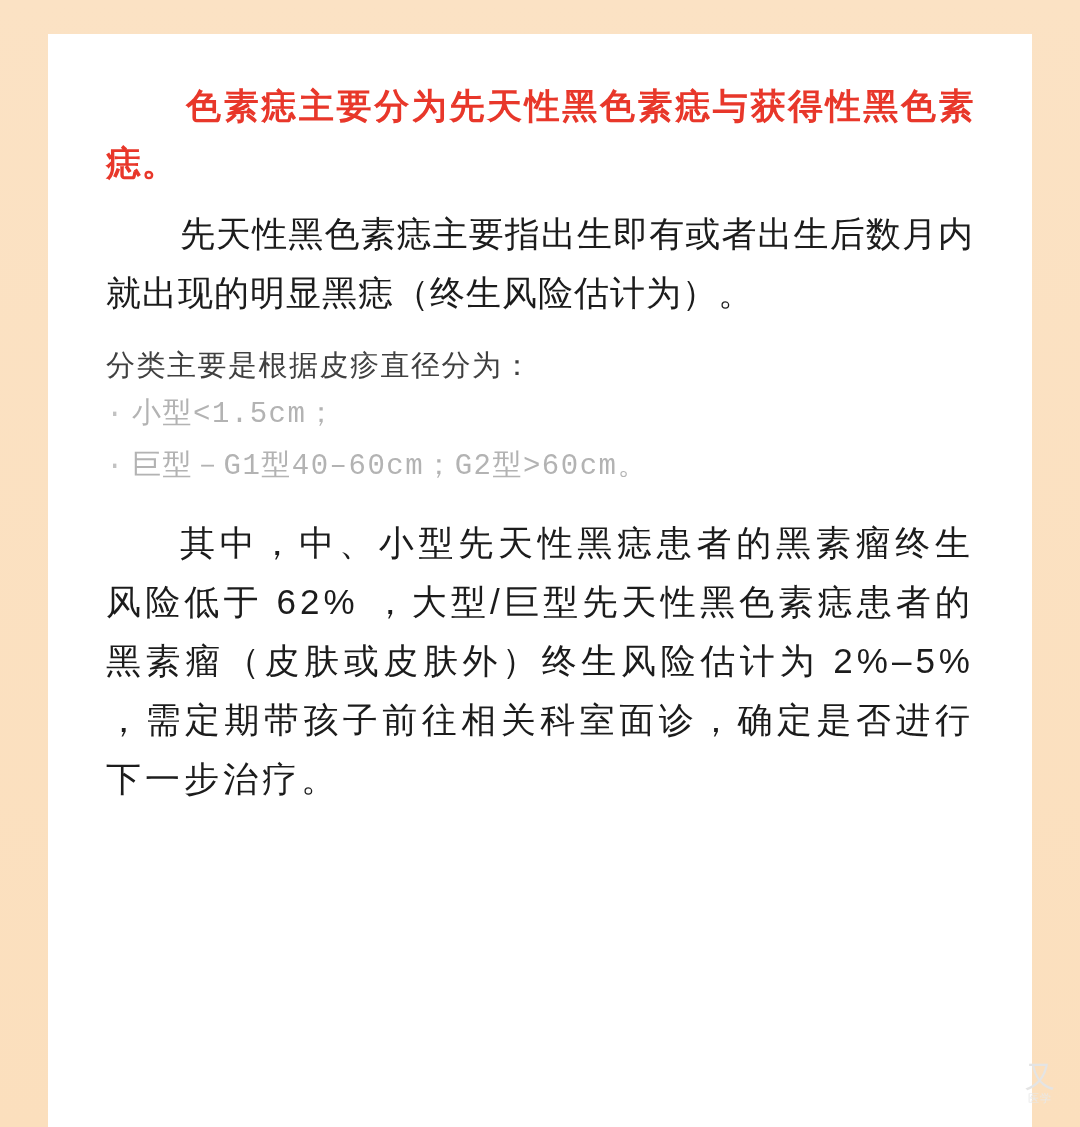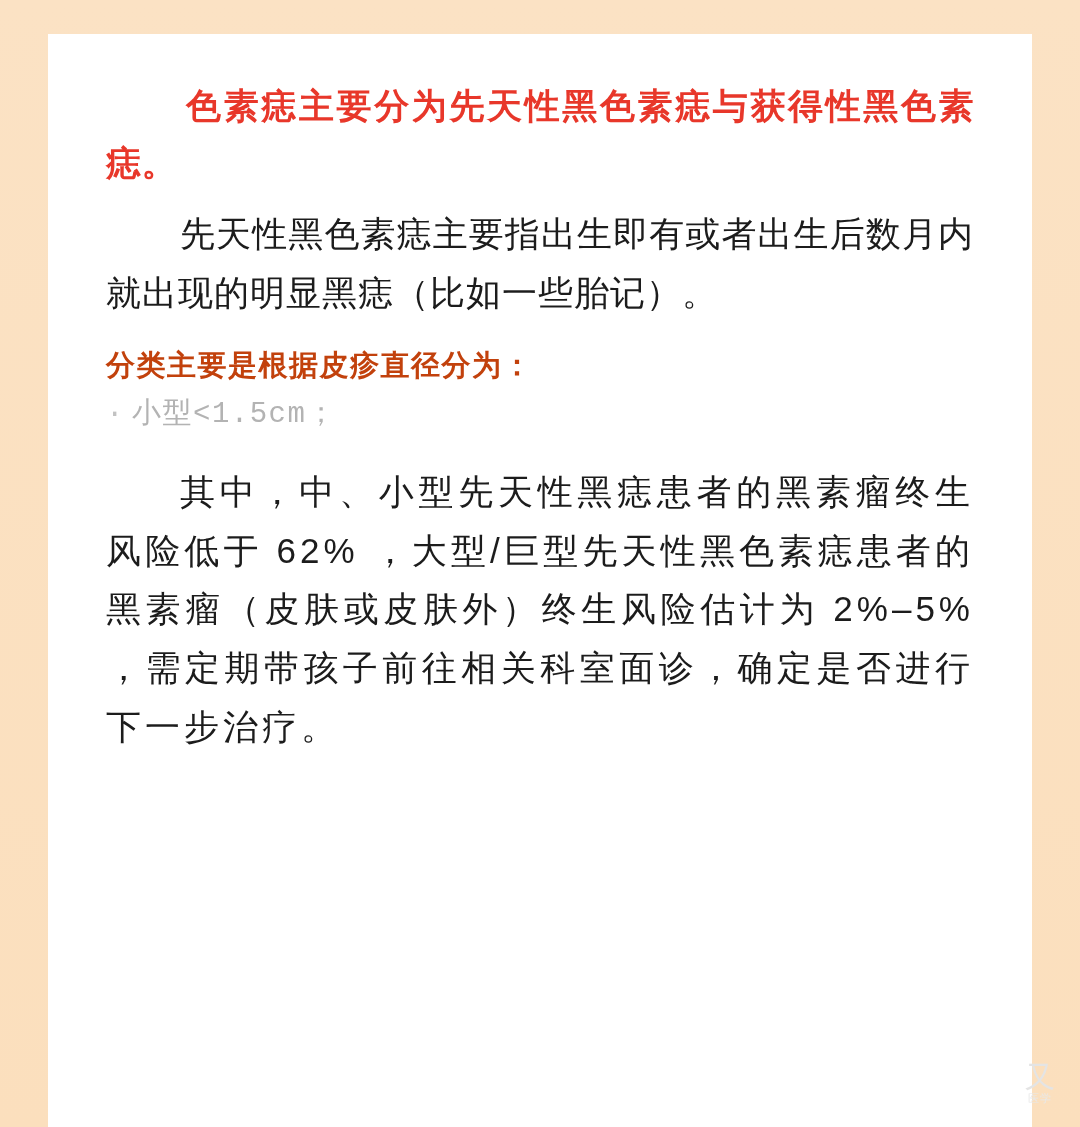--- a/index.html
+++ b/index.html
@@ -52,27 +52,26 @@
     font-size: 35px;
     line-height: 1.68;
     letter-spacing: 1px;
     text-indent: 74px;
     margin-bottom: 8px;
   }
   .body-dark.tight {
     letter-spacing: 4px;
   }
   .sub-gray {
-    color: #c2410c;
+    color: #404040;
     font-size: 29px;
     line-height: 1.66;
     letter-spacing: 1.5px;
     text-indent: 0;
     margin: 0;
-    font-weight: bold;
   }
   .sub-list {
     list-style: none;
     margin: 0;
     padding: 0;
     font-family: Liberation Mono, monospace;
   }
   .sub-list li {
     color: #b3b3b3;
     font-size: 29px;
@@ -113,28 +112,29 @@
   }
 </style>
 </head>
 <body>
 
 <div class="outer-frame">
   <div class="page-sheet">
 
     <p class="para heading-red">色素痣主要分为先天性黑色素痣与获得性黑色素痣。</p>
 
-    <p class="para body-dark">先天性黑色素痣主要指出生即有或者出生后数月内就出现的明显黑痣（比如一些胎记）。</p>
+    <p class="para body-dark">先天性黑色素痣主要指出生即有或者出生后数月内就出现的明显黑痣（终生风险估计为）。</p>
 
     <div class="spacer-s"></div>
 
     <p class="sub-gray">分类主要是根据皮疹直径分为：</p>
 
     <ul class="sub-list">
       <li><span class="bullet-dot">·</span><span>小型&lt;1.5cm；</span></li>
+      <li><span class="bullet-dot">·</span><span>巨型－G1型40–60cm；G2型&gt;60cm。</span></li>
     </ul>
 
     <div class="spacer-m"></div>
 
     <p class="para body-dark tight">其中，中、小型先天性黑痣患者的黑素瘤终生风险低于 62% ，大型/巨型先天性黑色素痣患者的黑素瘤（皮肤或皮肤外）终生风险估计为 2%–5% ，需定期带孩子前往相关科室面诊，确定是否进行下一步治疗。</p>
 
   </div>
 
   <div class="watermark">
     <span>又</span>

